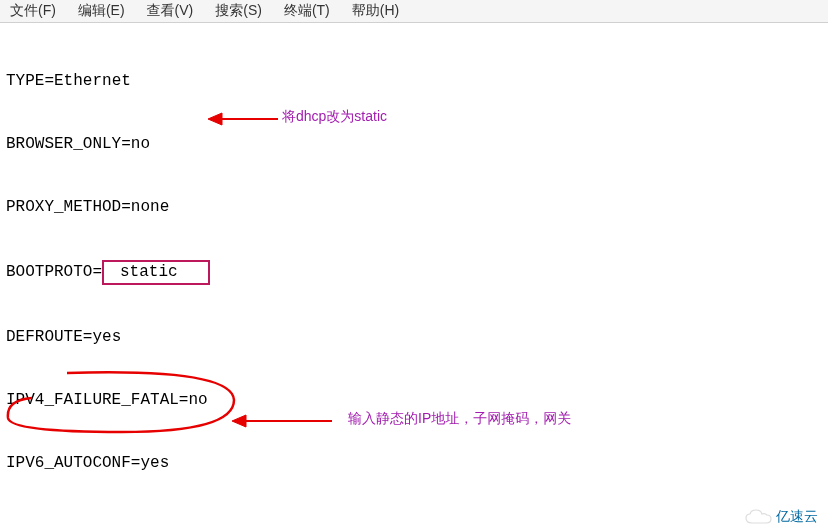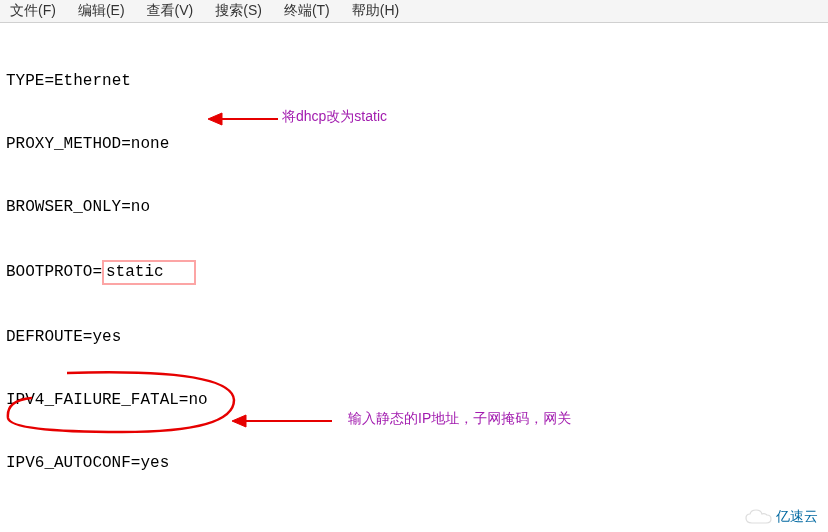--- a/index.html
+++ b/index.html
@@ -27,22 +27,22 @@
       padding: 6px 6px;
       font-family: "Courier New", monospace;
       font-size: 16px;
       line-height: 21px;
       color: #000;
       white-space: pre;
       position: relative;
     }
     .line { display: block; }
     .box-static {
-      border: 2px solid #fca5a5;
-      padding: 0 30px 0 2px;
+      border: 2px solid #be185d;
+      padding: 0 30px 0 16px;
       display: inline-block;
     }
     .annotation {
       position: absolute;
       color: #a21caf;
       font-family: Liberation Sans, sans-serif;
       font-size: 14px;
       white-space: nowrap;
     }
     .arrow {
@@ -75,22 +75,22 @@
   <span class="menubar-item">文件(F)</span>
   <span class="menubar-item">编辑(E)</span>
   <span class="menubar-item">查看(V)</span>
   <span class="menubar-item">搜索(S)</span>
   <span class="menubar-item">终端(T)</span>
   <span class="menubar-item">帮助(H)</span>
 </div>
 
 <div class="editor">
   <span class="line"><span>TYPE=</span><span>Ethernet</span></span>
+  <span class="line"><span>BROWSER_ONLY=</span><span>no</span></span>
   <span class="line"><span>PROXY_METHOD=</span><span>none</span></span>
-  <span class="line"><span>BROWSER_ONLY=</span><span>no</span></span>
   <span class="line"><span>BOOTPROTO=</span><span class="box-static">static</span></span>
   <span class="line"><span>DEFROUTE=</span><span>yes</span></span>
   <span class="line"><span>IPV4_FAILURE_FATAL=</span><span>no</span></span>
   <span class="line"><span>IPV6_AUTOCONF=</span><span>yes</span></span>
   
   
   
   
   
   

